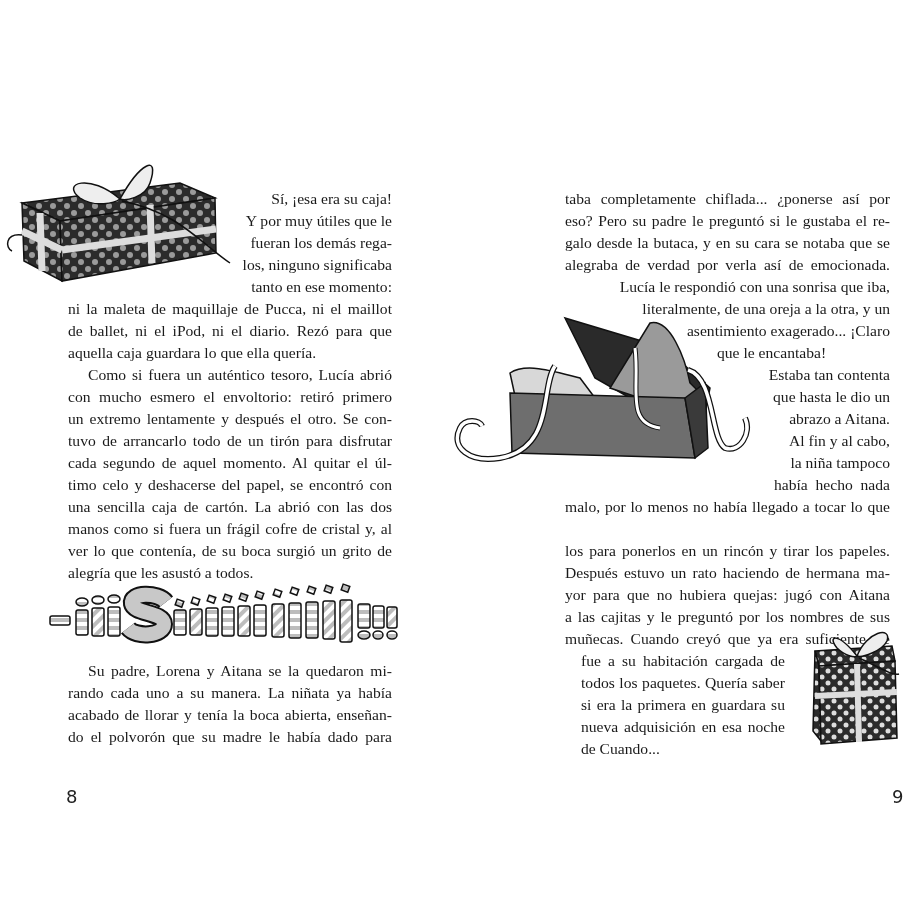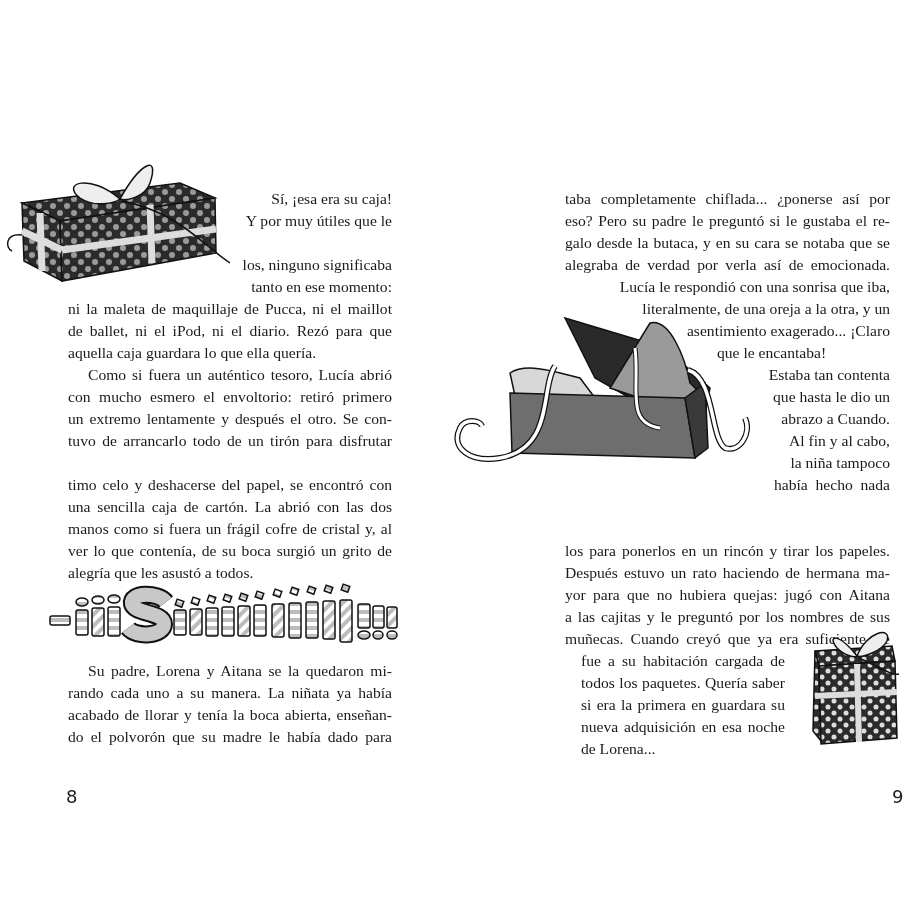--- a/index.html
+++ b/index.html
@@ -34,29 +34,31 @@
     <line x1="62" y1="97" x2="216" y2="76" stroke="#ddd" stroke-width="7"></line>
     <line x1="40" y1="60" x2="42" y2="118" stroke="#ddd" stroke-width="7"></line>
     <line x1="150" y1="52" x2="152" y2="110" stroke="#ddd" stroke-width="7"></line>
     <path d="M120,46 C90,20 60,30 80,45 C95,55 115,50 120,46 C140,10 160,0 150,30 C145,45 125,48 120,46" fill="#eee" stroke="#111" stroke-width="1.5"></path>
     <path d="M122,48 C180,60 200,90 230,110" fill="none" stroke="#111" stroke-width="1.5"></path>
     <path d="M22,82 C5,80 5,95 12,98" fill="none" stroke="#111" stroke-width="1.5"></path>
   </svg>
 
   <div class="line rt" style="left:180px;top:160px;width:212px">Sí, ¡esa era su caja!</div>
   <div class="line rt" style="left:180px;top:182px;width:212px">Y por muy útiles que le</div>
+  <div class="line rt" style="left:180px;top:204px;width:212px">fueran los demás rega-</div>
   <div class="line rt" style="left:180px;top:226px;width:212px">los, ninguno significaba</div>
   <div class="line rt" style="left:180px;top:248px;width:212px">tanto en ese momento:</div>
   <div class="line just" style="left:68px;top:270px;width:324px">ni la maleta de maquillaje de Pucca, ni el maillot</div>
   <div class="line just" style="left:68px;top:292px;width:324px">de ballet, ni el iPod, ni el diario. Rezó para que</div>
   <div class="line" style="left:68px;top:314px">aquella caja guardara lo que ella quería.</div>
   <div class="line just" style="left:88px;top:336px;width:304px">Como si fuera un auténtico tesoro, Lucía abrió</div>
   <div class="line just" style="left:68px;top:358px;width:324px">con mucho esmero el envoltorio: retiró primero</div>
   <div class="line just" style="left:68px;top:380px;width:324px">un extremo lentamente y después el otro. Se con-</div>
   <div class="line just" style="left:68px;top:402px;width:324px">tuvo de arrancarlo todo de un tirón para disfrutar</div>
+  <div class="line just" style="left:68px;top:424px;width:324px">cada segundo de aquel momento. Al quitar el úl-</div>
   <div class="line just" style="left:68px;top:446px;width:324px">timo celo y deshacerse del papel, se encontró con</div>
   <div class="line just" style="left:68px;top:468px;width:324px">una sencilla caja de cartón. La abrió con las dos</div>
   <div class="line just" style="left:68px;top:490px;width:324px">manos como si fuera un frágil cofre de cristal y, al</div>
   <div class="line just" style="left:68px;top:512px;width:324px">ver lo que contenía, de su boca surgió un grito de</div>
   <div class="line" style="left:68px;top:534px">alegría que les asustó a todos.</div>
 
   <svg style="left:48px;top:550px" width="352" height="70" viewBox="0 0 352 70">
     <defs>
       <pattern id="stripes" width="8" height="8" patternUnits="userSpaceOnUse" patternTransform="rotate(0)">
         <rect width="8" height="8" fill="#fff"></rect>
@@ -123,49 +125,50 @@
   <div class="line just" style="left:113px;top:160px;width:325px">taba completamente chiflada... ¿ponerse así por</div>
   <div class="line just" style="left:113px;top:182px;width:325px">eso? Pero su padre le preguntó si le gustaba el re-</div>
   <div class="line just" style="left:113px;top:204px;width:325px">galo desde la butaca, y en su cara se notaba que se</div>
   <div class="line just" style="left:113px;top:226px;width:325px">alegraba de verdad por verla así de emocionada.</div>
   <div class="line rt" style="left:113px;top:248px;width:325px">Lucía le respondió con una sonrisa que iba,</div>
   <div class="line rt" style="left:113px;top:270px;width:325px">literalmente, de una oreja a la otra, y un</div>
   <div class="line rt" style="left:113px;top:292px;width:325px">asentimiento exagerado... ¡Claro</div>
   <div class="line" style="left:265px;top:314px">que le encantaba!</div>
   <div class="line rt" style="left:113px;top:336px;width:325px">Estaba tan contenta</div>
   <div class="line rt" style="left:113px;top:358px;width:325px">que hasta le dio un</div>
-  <div class="line rt" style="left:113px;top:380px;width:325px">abrazo a Cuando.</div>
+  <div class="line rt" style="left:113px;top:380px;width:325px">abrazo a Aitana.</div>
   <div class="line rt" style="left:113px;top:402px;width:325px">Al fin y al cabo,</div>
   <div class="line rt" style="left:113px;top:424px;width:325px">la niña tampoco</div>
   <div class="line just" style="left:322px;top:446px;width:116px">había hecho nada</div>
 
   <svg style="left:-12px;top:280px" width="330" height="175" viewBox="0 0 330 175">
     <polygon points="125,10 225,40 270,80 260,130 155,70" fill="#2a2a2a" stroke="#111" stroke-width="1.5"></polygon>
     <path d="M210,15 C230,10 245,50 250,75 L270,95 L215,95 L170,80 Z" fill="#9a9a9a" stroke="#111" stroke-width="1.5"></path>
     <path d="M70,65 C85,55 110,62 140,70 L155,90 L75,88 Z" fill="#d8d8d8" stroke="#111" stroke-width="1.5"></path>
     <polygon points="70,85 245,90 255,150 72,145" fill="#6e6e6e" stroke="#111" stroke-width="1.5"></polygon>
     <polygon points="245,90 265,75 268,140 255,150" fill="#3a3a3a" stroke="#111" stroke-width="1.5"></polygon>
     <path d="M115,58 C100,80 115,140 60,150 C30,155 10,140 20,120 C25,110 40,112 42,118" fill="none" stroke="#111" stroke-width="6"></path>
     <path d="M115,58 C100,80 115,140 60,150 C30,155 10,140 20,120 C25,110 40,112 42,118" fill="none" stroke="#fff" stroke-width="3.5"></path>
     <path d="M248,62 C275,70 270,130 285,140 C300,145 312,125 305,110" fill="none" stroke="#111" stroke-width="6"></path>
     <path d="M248,62 C275,70 270,130 285,140 C300,145 312,125 305,110" fill="none" stroke="#fff" stroke-width="3.5"></path>
     <path d="M195,40 C200,80 185,115 220,120" fill="none" stroke="#111" stroke-width="5"></path>
     <path d="M195,40 C200,80 185,115 220,120" fill="none" stroke="#fff" stroke-width="3"></path>
   </svg>
 
+  <div class="line just" style="left:113px;top:468px;width:325px">malo, por lo menos no había llegado a tocar lo que</div>
   <div class="line just" style="left:113px;top:512px;width:325px">los para ponerlos en un rincón y tirar los papeles.</div>
   <div class="line just" style="left:113px;top:534px;width:325px">Después estuvo un rato haciendo de hermana ma-</div>
   <div class="line just" style="left:113px;top:556px;width:325px">yor para que no hubiera quejas: jugó con Aitana</div>
   <div class="line just" style="left:113px;top:578px;width:325px">a las cajitas y le preguntó por los nombres de sus</div>
   <div class="line just" style="left:113px;top:600px;width:325px">muñecas. Cuando creyó que ya era suficiente, se</div>
   <div class="line just" style="left:129px;top:622px;width:204px">fue a su habitación cargada de</div>
   <div class="line just" style="left:129px;top:644px;width:204px">todos los paquetes. Quería saber</div>
   <div class="line just" style="left:129px;top:666px;width:204px">si era la primera en guardara su</div>
   <div class="line just" style="left:129px;top:688px;width:204px">nueva adquisición en esa noche</div>
-  <div class="line" style="left:129px;top:710px">de Lorena...</div>
+  <div class="line" style="left:129px;top:710px">de Cuando...</div>
 
   <svg style="left:355px;top:598px" width="95" height="122" viewBox="0 0 95 122">
     <defs>
       <pattern id="dots2" width="12" height="12" patternUnits="userSpaceOnUse">
         <rect width="12" height="12" fill="#2b2b2b"></rect>
         <circle cx="3" cy="3" r="2.5" fill="#ddd"></circle>
         <circle cx="9" cy="9" r="2.5" fill="#ddd"></circle>
       </pattern>
     </defs>
     <polygon points="8,25 85,20 88,35 12,40" fill="url(#dots2)" stroke="#111" stroke-width="1.5"></polygon>

